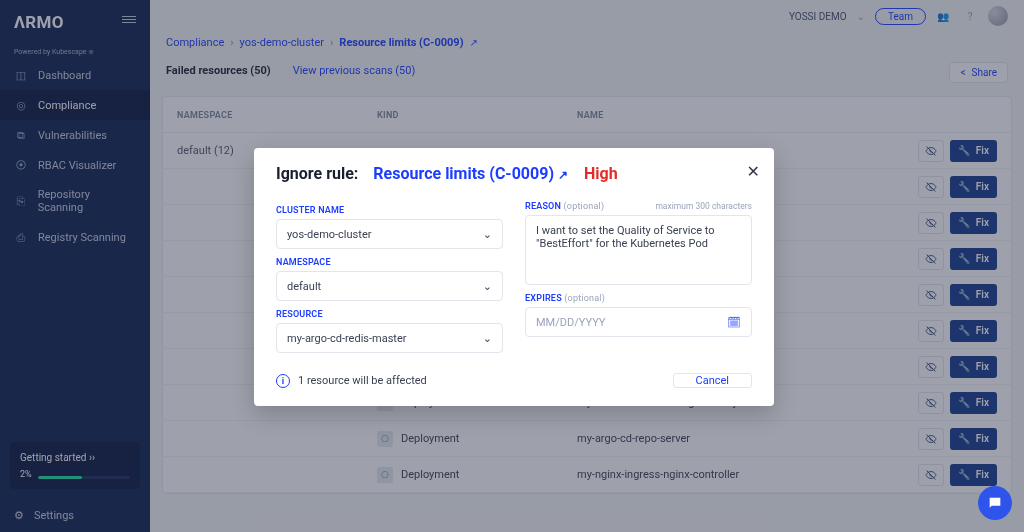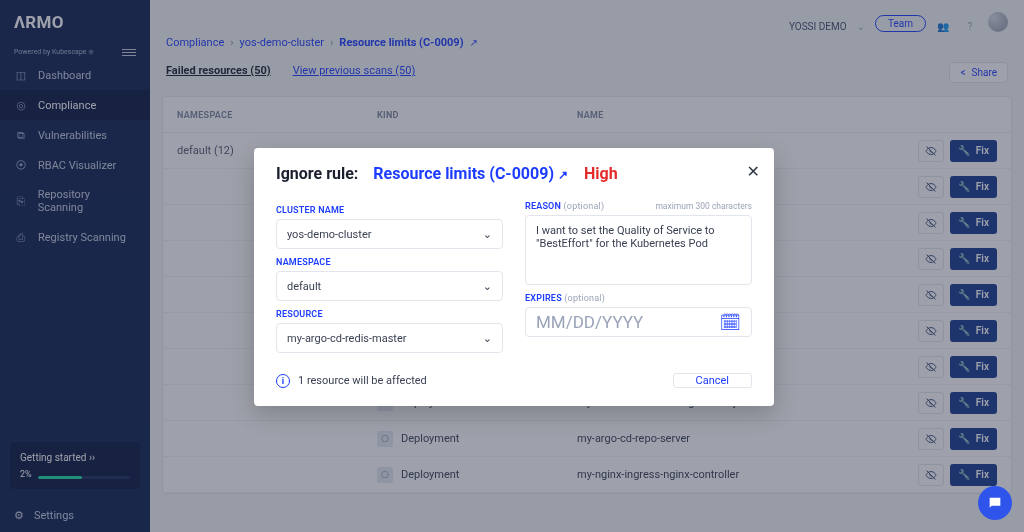--- a/index.html
+++ b/index.html
@@ -1,48 +1,48 @@
 <!DOCTYPE html>
 <html><head>
 <meta charset="utf-8">
 <style>
   * { box-sizing: border-box; margin: 0; padding: 0; font-family: -apple-system, BlinkMacSystemFont, "Segoe UI", Roboto, Arial, sans-serif; }
   body { width: 1024px; height: 532px; overflow: hidden; background: #f5f6f8; position: relative; }
 
   
   .sidebar { position: absolute; left:0; top:0; width:150px; height:532px; background:#0b1b4b linear-gradient(#0f224f,#0e2251); color:#c8cee0; display:flex; flex-direction:column; }
-  .logo { padding:12px 14px 4px; display:flex; justify-content:space-between; align-items:flex-end;}
+  .logo { padding:12px 14px 4px; display:flex; justify-content:space-between; align-items:flex-start;}
   .logo-text { color:#fff; font-weight:700; font-size:17px; letter-spacing:0.3px;}
   .logo-sub { font-size:7px; color:#aab3d0; margin-top:16px;}
   .burger { width:14px; display:flex; flex-direction:column; gap:2px; margin-top:4px; cursor:pointer;}
   .burger span{height:1px;background:#c8cee0;}
   .section-head{font-size:9px;color:#6d7aa8;letter-spacing:0.5px;padding:14px 14px 6px;font-weight:600;}
   .nav-item{display:flex;align-items:center;gap:10px;padding:8px 14px;font-size:11px;color:#c8cee0;cursor:pointer;}
   .nav-item.active{background:#0a1741;color:#fff;}
   .nav-item .icon{width:14px;height:14px;display:flex;align-items:center;justify-content:center;color:#9aa6cc;}
   .spacer{flex:1;}
   .getting-started{margin:0 10px 10px;background:#0a1741;border-radius:4px;padding:10px 10px;font-size:10px;color:#fff;}
   .gs-bar{height:3px;background:#1b2b5b;border-radius:3px;margin-top:6px;overflow:hidden;}
   .gs-fill{height:100%;background:#1ee0a5;border-radius:3px;}
   .settings-item{display:flex;align-items:center;gap:10px;padding:10px 14px;font-size:11px;color:#c8cee0;cursor:pointer;}
 
   
-  .topbar{position:absolute;left:150px;top:0;right:0;height:32px;display:flex;justify-content:flex-end;align-items:flex-end;gap:10px;padding:0 16px;font-size:10px;color:#44506f;}
+  .topbar{position:absolute;left:150px;top:0;right:0;height:32px;display:flex;justify-content:flex-end;align-items:center;gap:10px;padding:0 16px;font-size:10px;color:#44506f;}
   .team-pill{border:1px solid #1c3cff;color:#1c3cff;border-radius:20px;padding:2px 12px;font-size:10px;cursor:pointer;}
   .avatar{width:20px;height:20px;border-radius:50%;background:radial-gradient(circle at 30% 30%,#d8dbe2,#9098a8);}
   .hdr-ico{color:#9aa3b8;width:16px;text-align:center;cursor:pointer;}
 
   
   .crumbs{position:absolute;left:166px;top:36px;font-size:11px;color:#1c3cff;display:flex;align-items:center;gap:6px;}
   .crumbs span.sep{color:#8893a8;}
   .crumb-last{color:#1c3cff;font-weight:700;}
   .ext-sm{color:#1c3cff;font-size:10px;}
 
   .tabs{position:absolute;left:166px;top:64px;display:flex;align-items:center;gap:22px;font-size:11px;}
-  .tab{color:#1c3cff;cursor:pointer;text-decoration:underline;}
+  .tab{color:#1c3cff;cursor:pointer;}
   .tab.active{color:#1a1f2e;font-weight:700;}
 
   .share{position:absolute;right:16px;top:62px;border:1px solid #e2e5ec;background:#fff;border-radius:4px;padding:4px 10px;font-size:10px;color:#1c3cff;display:flex;align-items:center;gap:6px;cursor:pointer;}
 
   
   .table{position:absolute;left:162px;right:12px;top:96px;background:#fff;border:1px solid #e8eaf0;border-radius:4px;}
   .th{display:flex;border-bottom:1px solid #eceef3;height:36px;align-items:center;font-size:9px;color:#7b849c;letter-spacing:0.3px;font-weight:600;}
   .cell-ns{width:214px;padding-left:14px;}
   .cell-kind{width:200px;}
   .cell-name{flex:1;}
@@ -59,21 +59,21 @@
   .modal h2{font-size:16px;font-weight:700;color:#1a1f2e;display:flex;align-items:center;gap:8px;}
   .modal .control-link{color:#1c3cff;font-weight:700;margin-left:7px;}
   .modal .severity{color:#e42b2b;font-weight:700;margin-left:8px;}
   .close{position:absolute;right:14px;top:14px;font-size:16px;color:#313744;cursor:pointer;}
   .form{display:flex;gap:22px;margin-top:18px;}
   .col{flex:1;display:flex;flex-direction:column;gap:4px;}
   .col label{font-size:9px;color:#1c3cff;font-weight:600;letter-spacing:0.2px;margin-top:4px;text-transform:uppercase;}
   .col .opt{font-size:9px;color:#9aa3b8;font-weight:400;text-transform:none;}
   .select{border:1px solid #e2e5ec;border-radius:4px;height:30px;display:flex;align-items:center;justify-content:space-between;padding:0 10px;font-size:11px;color:#3a4153;cursor:pointer;}
   .textarea{border:1px solid #e2e5ec;border-radius:4px;width:100%;height:70px;padding:8px 10px;font-size:11px;color:#3a4153;font-family:inherit;resize:none;}
-  .date{border:1px solid #e2e5ec;border-radius:4px;height:30px;display:flex;align-items:center;justify-content:space-between;padding:0 10px;font-size:17px;color:#9aa3b8;cursor:pointer;}
+  .date{border:1px solid #e2e5ec;border-radius:4px;height:30px;display:flex;align-items:center;justify-content:space-between;padding:0 10px;font-size:11px;color:#9aa3b8;cursor:pointer;}
   .max{font-size:8.5px;color:#9aa3b8;text-align:right;}
   .footer{display:flex;align-items:center;margin-top:20px;gap:12px;}
   .info{display:flex;align-items:center;gap:8px;font-size:11px;color:#3a4153;}
   .info-ico{width:14px;height:14px;border:1.4px solid #1c3cff;border-radius:50%;display:flex;align-items:center;justify-content:center;font-size:9px;color:#1c3cff;font-weight:700;}
   .footer-spacer{flex:1;}
   .btn-cancel{border:1px solid #e2e5ec;border-radius:3px;background:#fff;color:#1c3cff;font-size:11px;padding:0 22px;cursor:pointer;}
   .btn-save{border-radius:3px;background:#153a8f;color:#fff;font-size:11px;padding:7px 32px;cursor:pointer;font-weight:600;}
 
   .chat-bubble{position:absolute;right:12px;bottom:12px;width:34px;height:34px;border-radius:50%;background:#2f54eb;display:flex;align-items:center;justify-content:center;color:#fff;cursor:pointer;}
   svg{display:block;}

